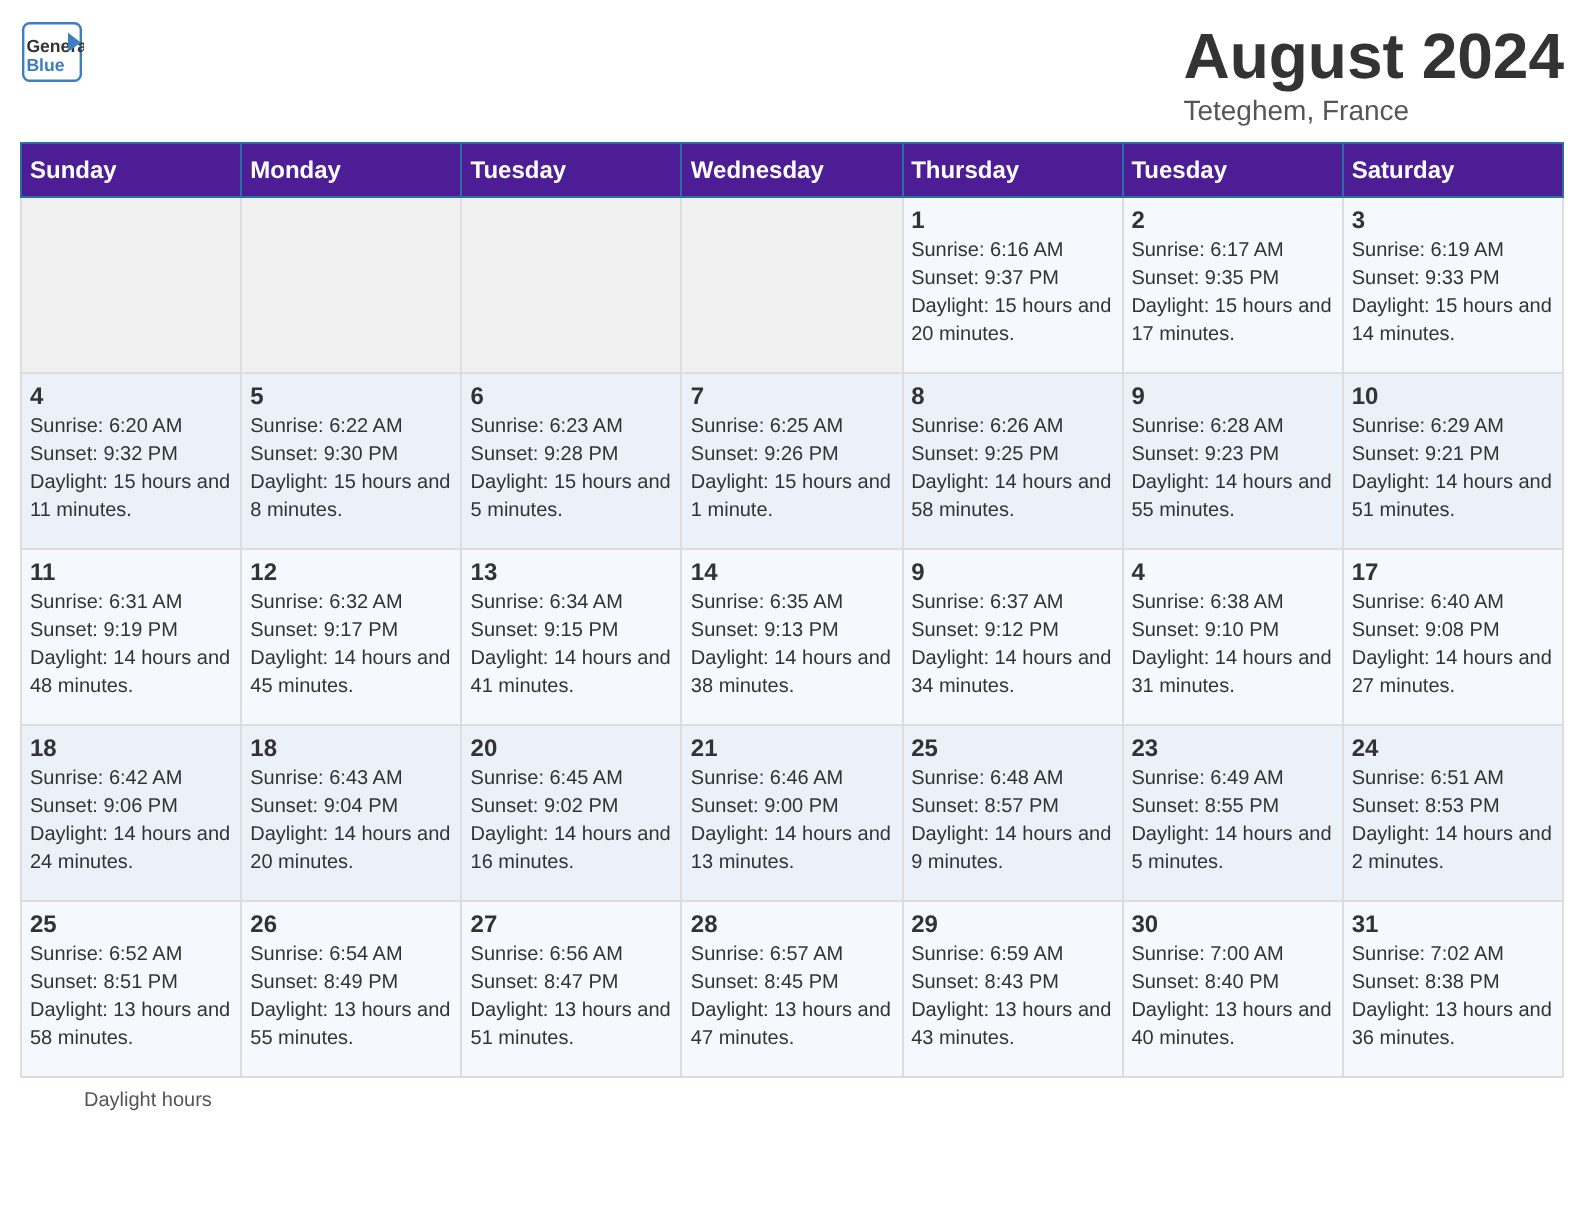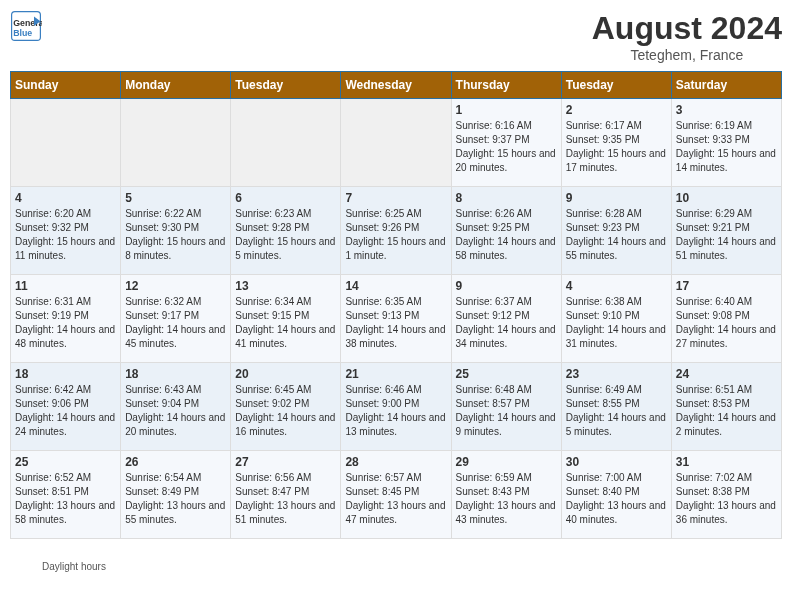--- a/index.html
+++ b/index.html
@@ -19,38 +19,38 @@
     .logo {
       display: flex;
       align-items: center;
       gap: 4px;
     }
     .logo-icon {
       width: 32px;
       height: 32px;
     }
     .title-block {
-      text-align: center;
+      text-align: left;
     }
     .month-year {
       font-size: 32px;
       font-weight: bold;
       color: #333;
     }
     .location {
       font-size: 14px;
       color: #555;
     }
     table {
       width: 100%;
       border-collapse: collapse;
       table-layout: fixed;
     }
     thead th {
-      background: #a16207;
+      background: #4c1d95;
       color: #fff;
       font-size: 12px;
       font-weight: bold;
       padding: 6px 4px;
       text-align: left;
       border: 1px solid #2a6fa1;
     }
     tbody td {
       vertical-align: top;
       border: 1px solid #ddd;
@@ -75,21 +75,21 @@
     }
     .day-info {
       font-size: 10px;
       color: #333;
       line-height: 1.4;
     }
     .empty-cell {
       background: #f0f0f0 !important;
     }
     .footer-note {
-      margin-top: 22px;
+      margin-top: 6px;
       font-size: 10px;
       color: #555;
       padding-left: 32px;
     }
   </style>
 </head>
 <body>
 
 <div class="header">
   <div class="logo">

